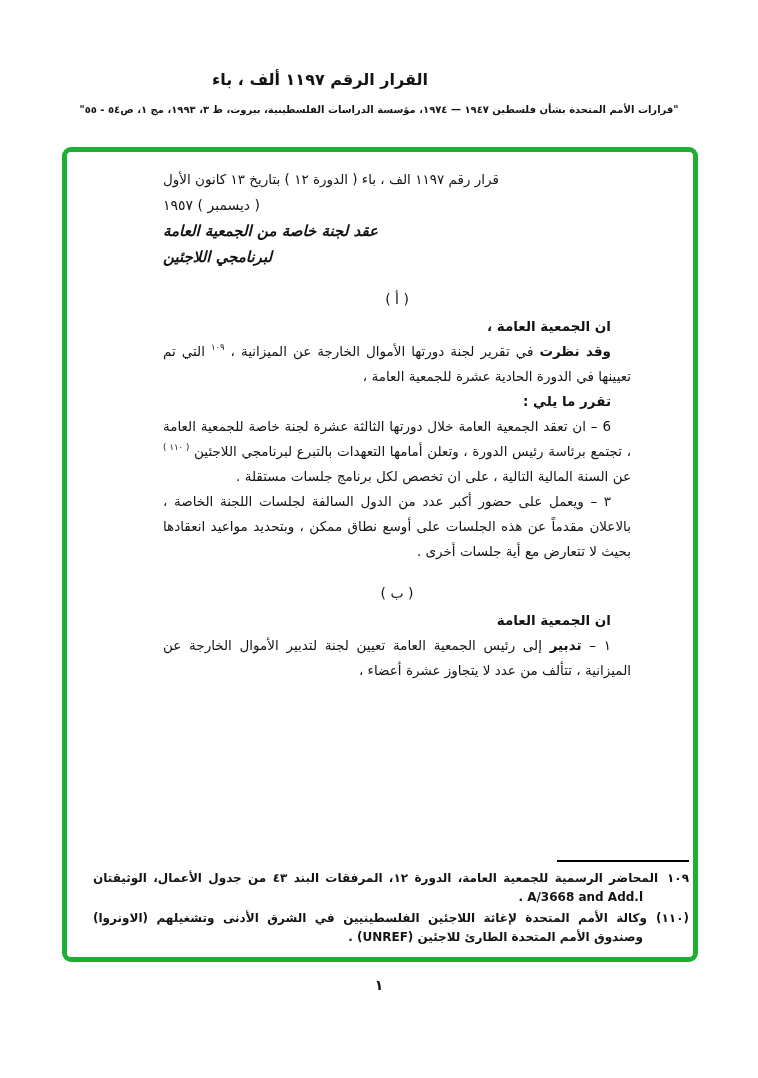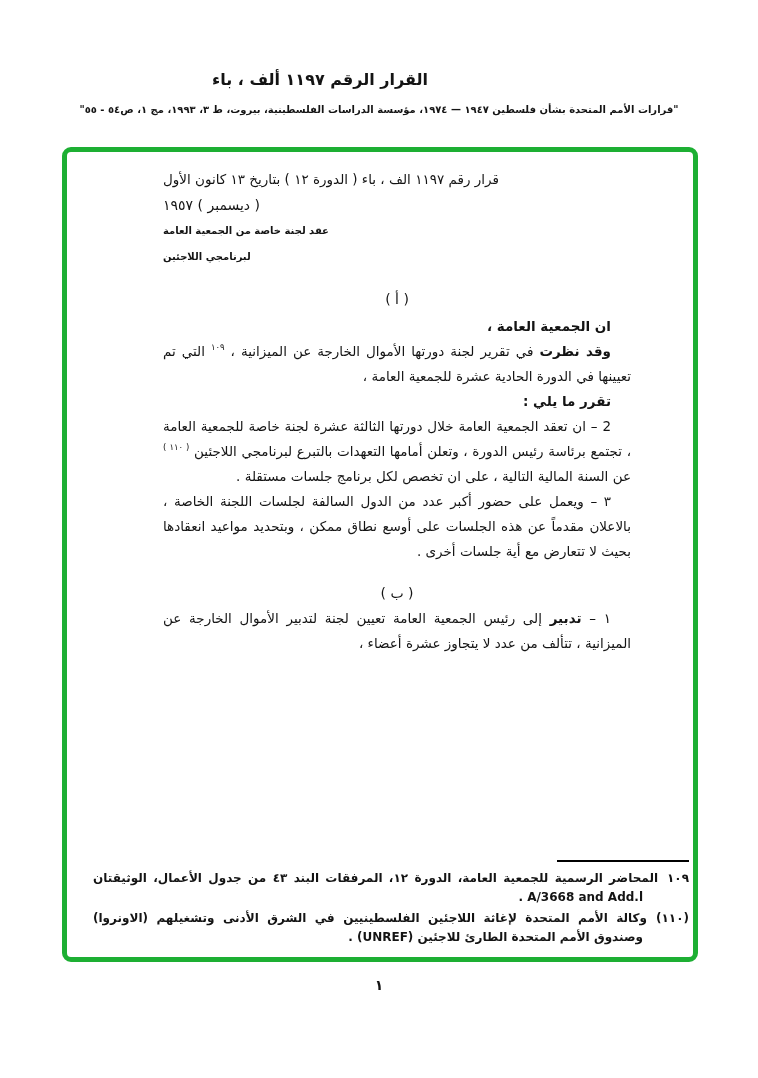--- a/index.html
+++ b/index.html
@@ -21,21 +21,21 @@
     box-sizing:border-box;border:5px solid #1daf33;border-radius:9px;
     direction:rtl;
   }
   .box-content{
     padding:14px 62px 0 96px;
     font-size:13.5px;line-height:25px;text-align:justify;
   }
   .doc-head{text-align:left;text-indent:0;}
   .head-l1{font-size:13.5px;line-height:26px;white-space:nowrap;}
   .head-l2{font-size:14px;line-height:26px;}
-  .subject{font-weight:bold;font-size:10px;line-height:26px;}
+  .subject{font-weight:bold;font-size:15px;line-height:26px;font-style:italic;}
   .section-label{text-align:center;font-size:14px;line-height:26px;margin-top:16px;text-indent:0;}
   .intro{font-weight:bold;text-indent:20px;margin:2px 0 0 0;}
   p.body{margin:0;text-indent:20px;text-align:justify;}
   b.lead{font-weight:bold;margin-top:6px;}
   sup.ref{font-size:8.5px;line-height:0;vertical-align:6px;}
   .footnotes{
     position:absolute;right:4px;left:26px;bottom:8px;
     font-size:12px;line-height:19px;font-weight:bold;text-align:right;
   }
   .fn-rule{width:132px;border-top:2px solid #000;margin-bottom:7px;}
@@ -65,27 +65,28 @@
 
     <div class="section-label">( أ )</div>
 
     <p class="intro">ان الجمعية العامة ،</p>
 
     <p class="body"><b class="lead">وقد نظرت</b><span> في تقرير لجنة دورتها الأموال الخارجة عن الميزانية ، </span><sup class="ref">١٠٩</sup><span> التي تم تعيينها في الدورة الحادية عشرة للجمعية العامة ،</span></p>
 
 
     <p class="body"><b class="lead">تقرر ما يلي :</b></p>
 
-    <p class="body"><span>2 – ان تعقد الجمعية العامة خلال دورتها الثالثة عشرة لجنة خاصة للجمعية العامة ، تجتمع برئاسة رئيس الدورة ، وتعلن أمامها التعهدات بالتبرع لبرنامجي اللاجئين </span><sup class="ref">( ١١٠ )</sup><span> عن السنة المالية التالية ، على ان تخصص لكل برنامج جلسات مستقلة .</span></p>
+    <p class="body"><span>6 – ان تعقد الجمعية العامة خلال دورتها الثالثة عشرة لجنة خاصة للجمعية العامة ، تجتمع برئاسة رئيس الدورة ، وتعلن أمامها التعهدات بالتبرع لبرنامجي اللاجئين </span><sup class="ref">( ١١٠ )</sup><span> عن السنة المالية التالية ، على ان تخصص لكل برنامج جلسات مستقلة .</span></p>
 
 
     <p class="body">٣ – ويعمل على حضور أكبر عدد من الدول السالفة لجلسات اللجنة الخاصة ، بالاعلان مقدماً عن هذه الجلسات على أوسع نطاق ممكن ، وبتحديد مواعيد انعقادها بحيث لا تتعارض مع أية جلسات أخرى .</p>
 
     <div class="section-label">( ب )</div>
 
+    <p class="intro">ان الجمعية العامة</p>
 
     <p class="body"><span>١ – </span><b class="lead">تدبير</b><span> إلى رئيس الجمعية العامة تعيين لجنة لتدبير الأموال الخارجة عن الميزانية ، تتألف من عدد لا يتجاوز عشرة أعضاء ،</span></p>
 
   </div>
 
   <div class="footnotes">
     <div class="fn-rule"></div>
     <div class="fn"><span class="num">١٠٩</span><span>المحاضر الرسمية للجمعية العامة، الدورة ١٢، المرفقات البند ٤٣ من جدول الأعمال، الوثيقتان A/3668 and Add.l .</span></div>
     <div class="fn"><span class="num">(١١٠)</span><span>وكالة الأمم المتحدة لإغاثة اللاجئين الفلسطينيين في الشرق الأدنى وتشغيلهم (الاونروا) وصندوق الأمم المتحدة الطارئ للاجئين (UNREF) .</span></div>
   </div>

